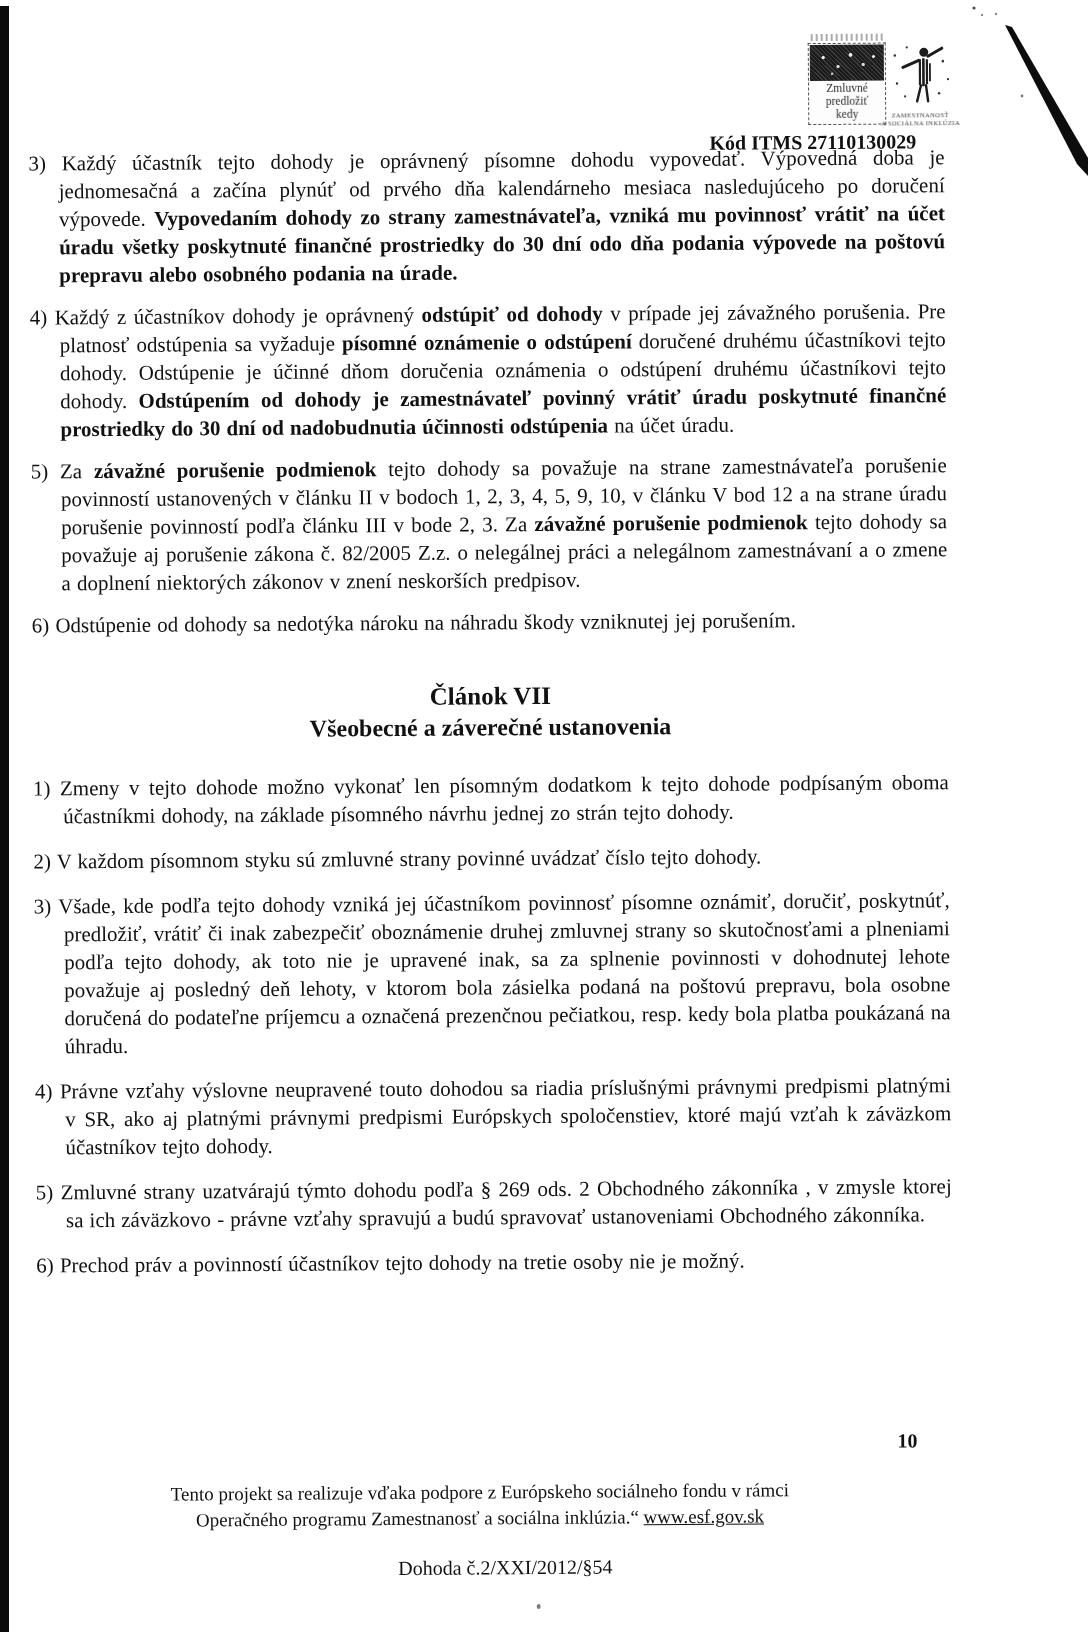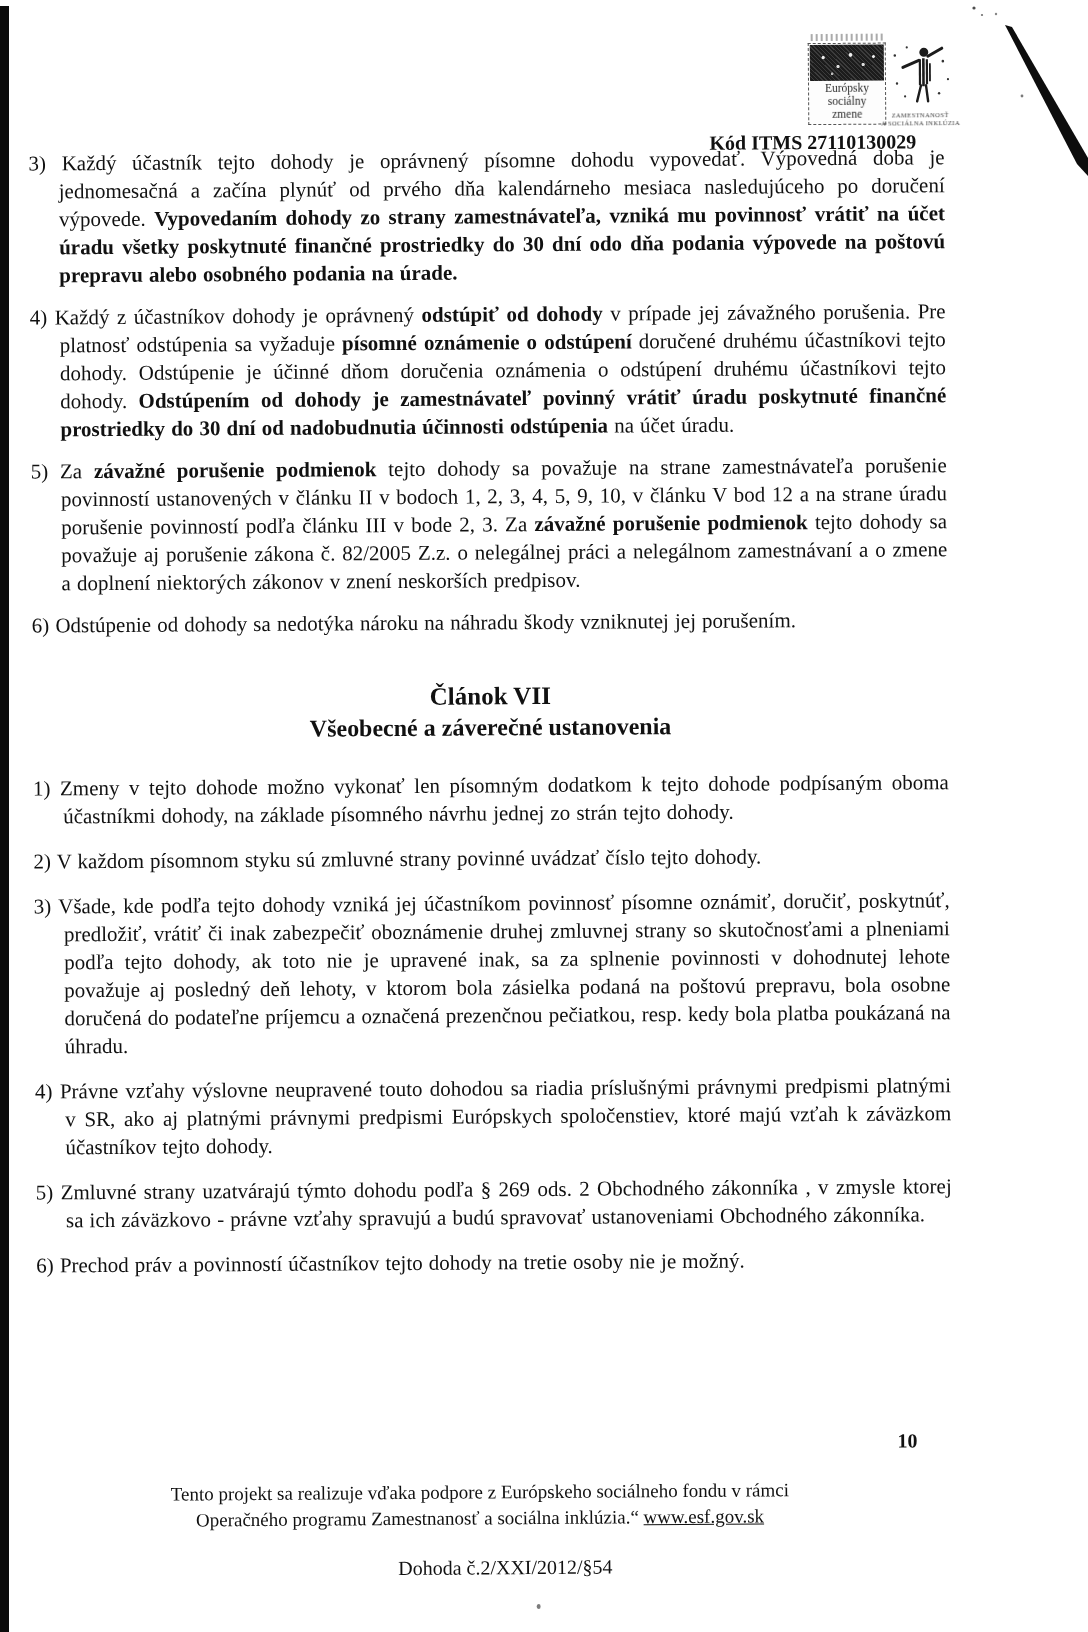--- a/index.html
+++ b/index.html
@@ -109,23 +109,23 @@
   <circle cx="36" cy="14" r="1.2" fill="#333" opacity=".6"></circle>
   <circle cx="62" cy="96" r="1.4" fill="#222" opacity=".6"></circle>
 </svg>
 
 <div class="sheet">
 
   <div class="esf-logo">
     <div class="esf-topnoise"></div>
     <div class="esf-box">
       <div class="esf-flag"></div>
-      <div class="esf-line">Európsky</div>
-      <div class="esf-line">sociálny</div>
-      <div class="esf-line">zmene</div>
+      <div class="esf-line">Zmluvné</div>
+      <div class="esf-line">predložiť</div>
+      <div class="esf-line">kedy</div>
     </div>
   </div>
 
   <div class="zsi-logo">
     <svg width="66" height="66" viewBox="0 0 66 66">
       <circle cx="37" cy="11" r="4.5" fill="#1c1c1c"></circle>
       <path d="M16 26 L32 19" stroke="#1c1c1c" stroke-width="3" stroke-linecap="round"></path>
       <path d="M41 15 L55 7" stroke="#1c1c1c" stroke-width="3" stroke-linecap="round"></path>
       <path d="M33 18 L33 44" stroke="#1c1c1c" stroke-width="2.2"></path>
       <path d="M36.5 17 L36.5 45" stroke="#1c1c1c" stroke-width="2.6"></path>

